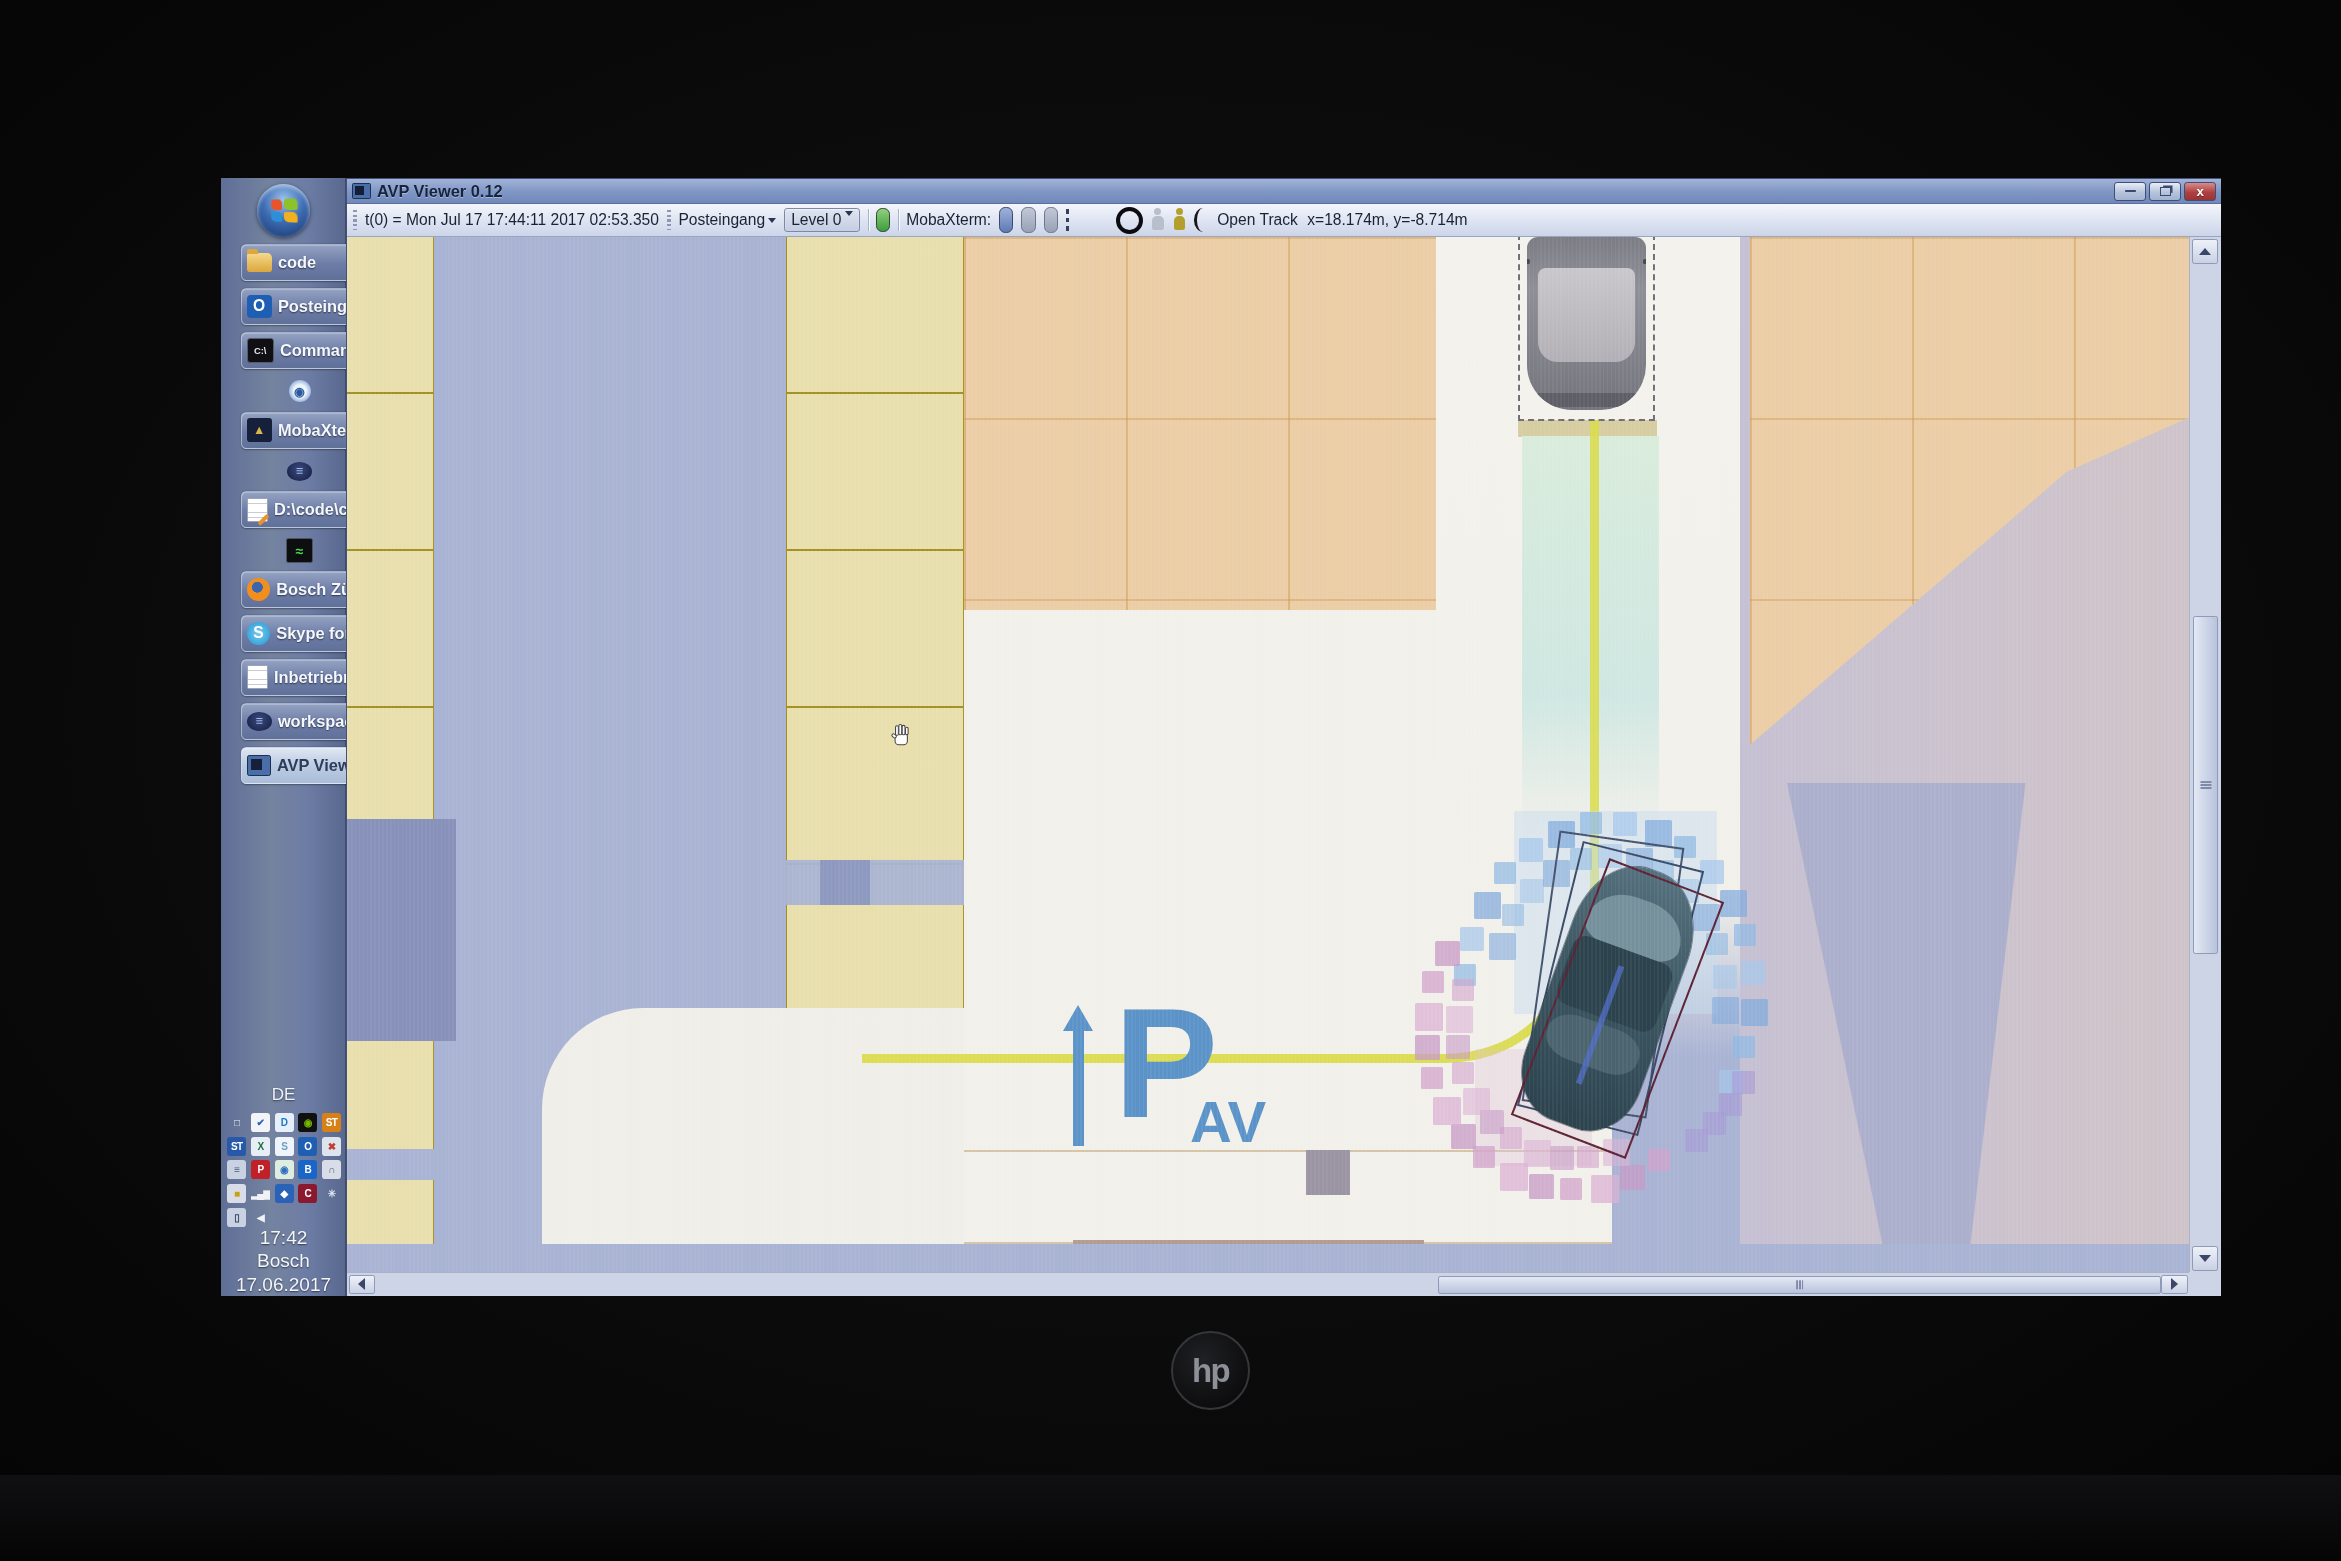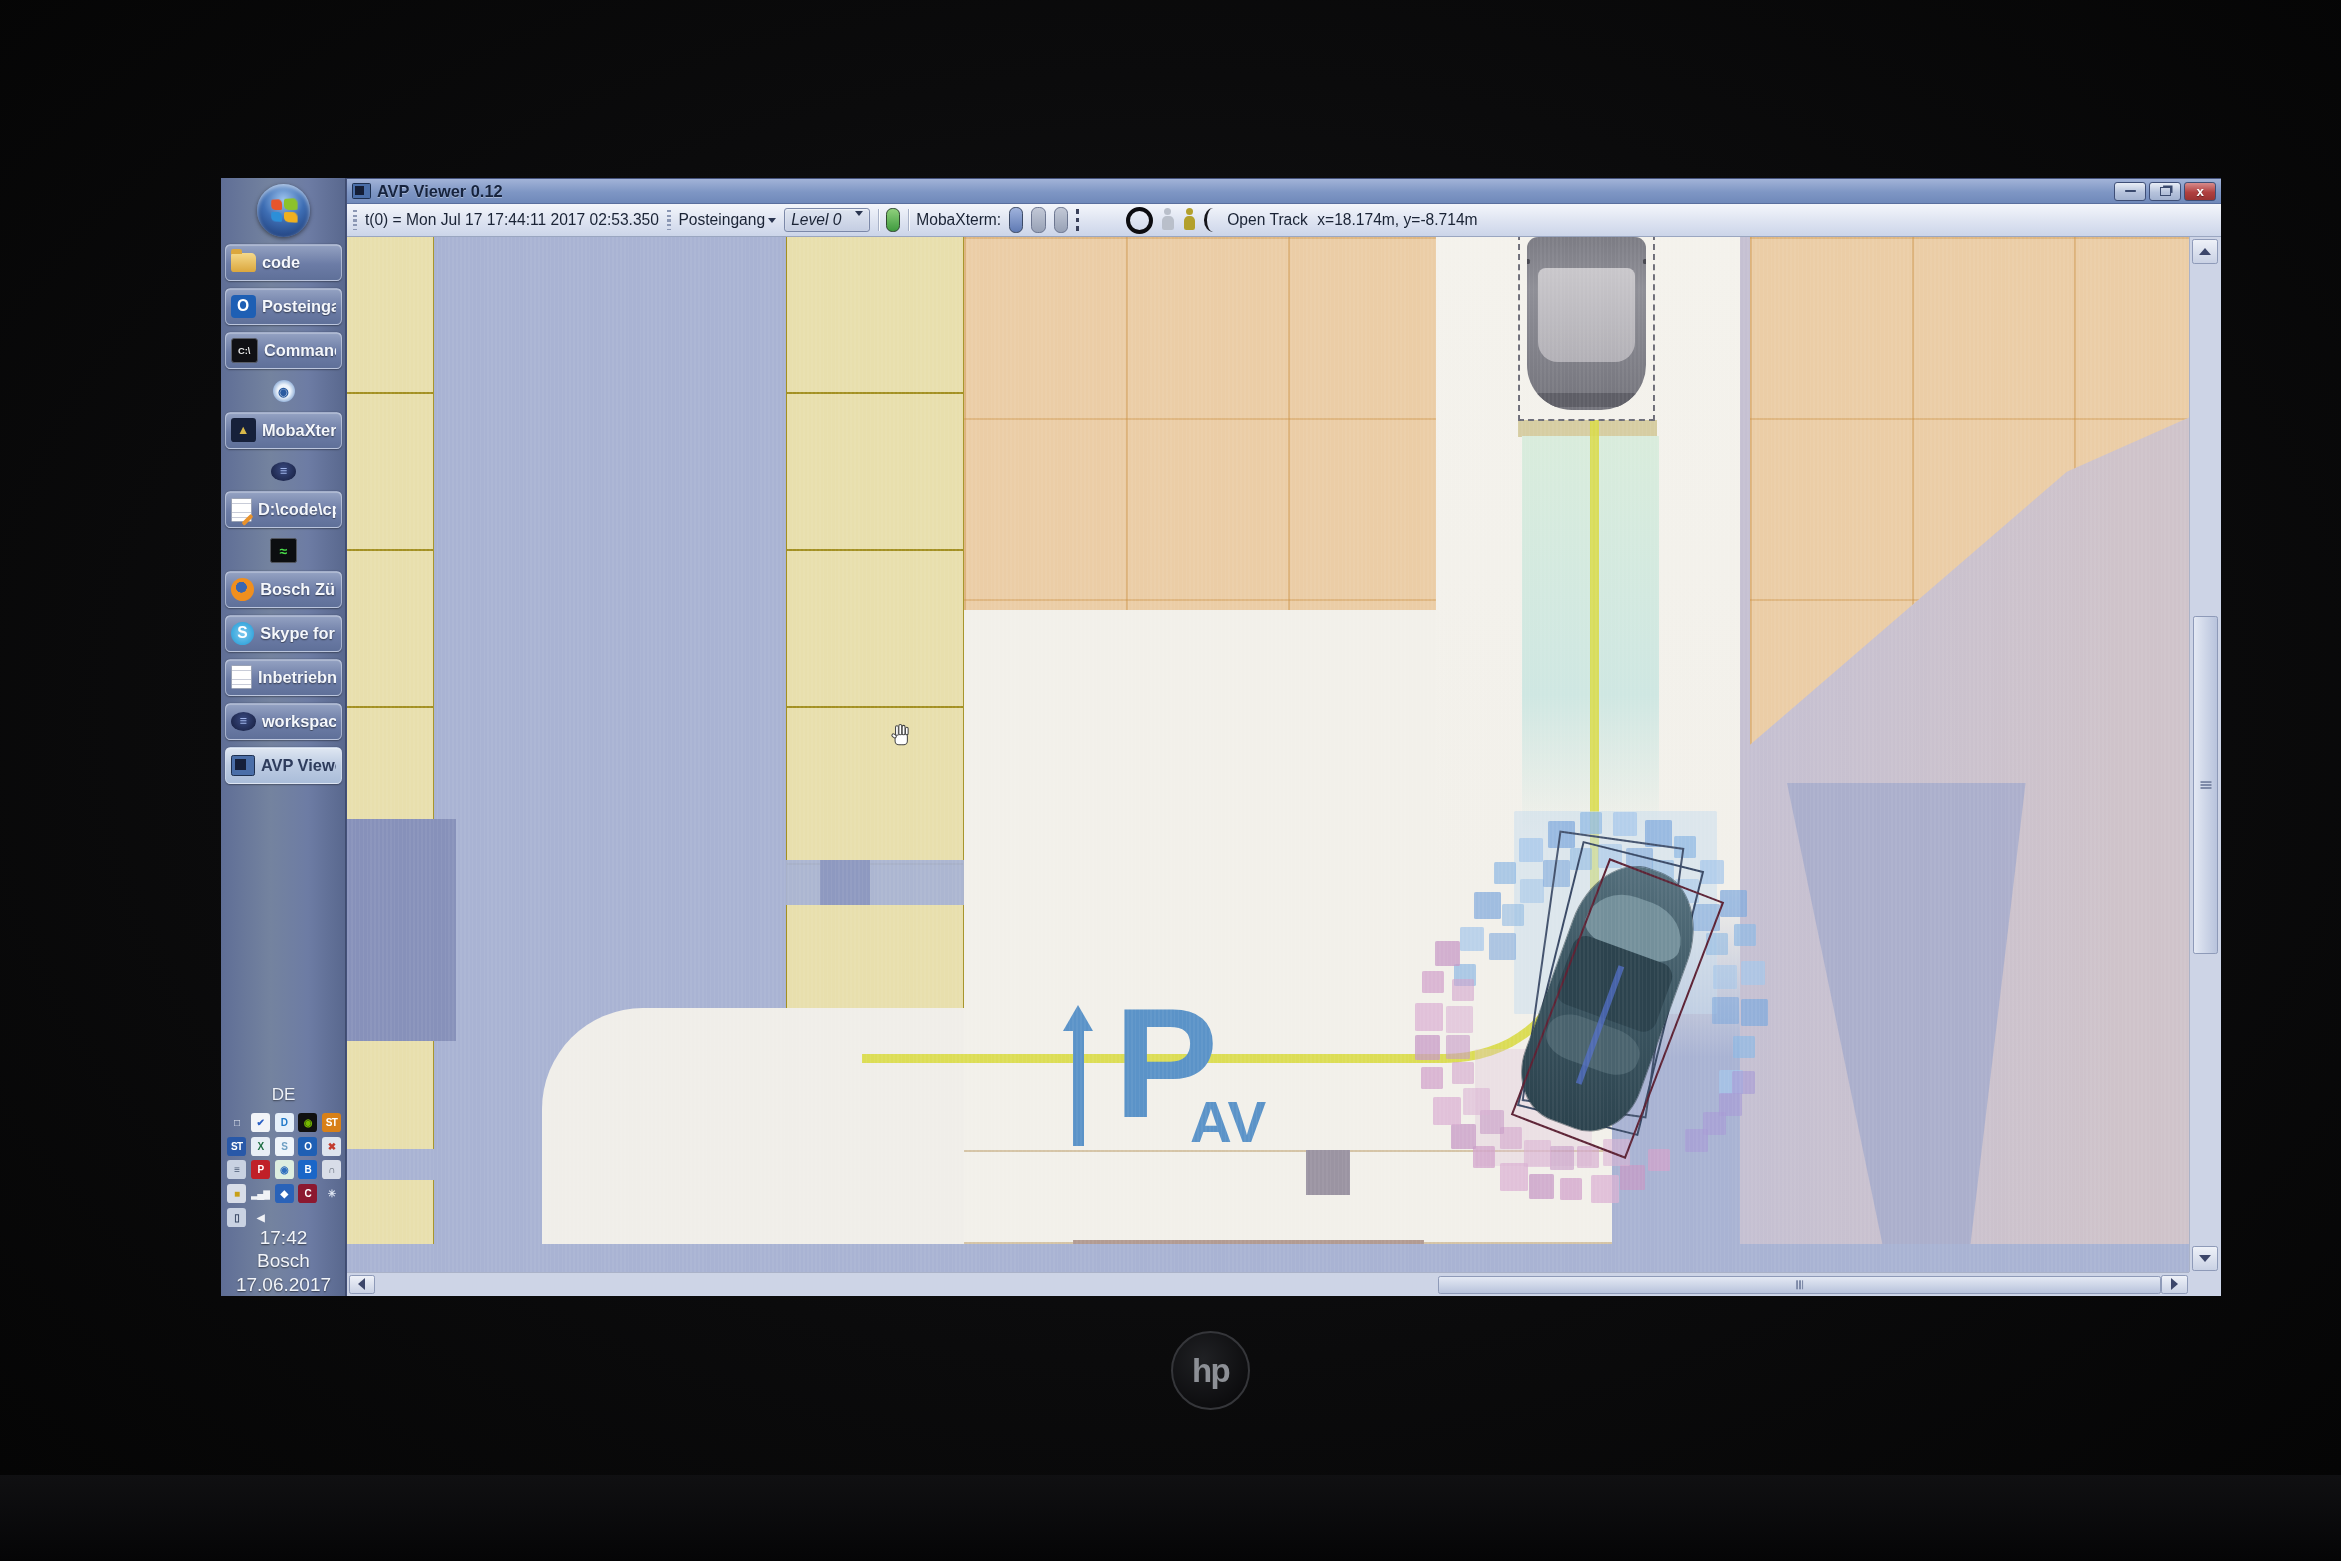--- a/index.html
+++ b/index.html
@@ -18,21 +18,21 @@
   .taskbar{position:absolute;left:0;top:0;width:125px;height:1118px;
        background:linear-gradient(90deg,#5f6e96,#74839f 40%,#6d7ca4 70%,#59688e);
        border-right:0.8px solid #3f4c6e;box-sizing:border-box;}
   .start-orb{position:absolute;left:36px;top:6.2px;width:53px;height:53px;border-radius:50%;
        background:radial-gradient(circle at 50% 30%,#9cc3ee 0%,#3e6eb4 45%,#17316a 100%);
        box-shadow:inset 0 2.3px 4.7px rgba(255,255,255,.6), 0 1.6px 4.7px rgba(0,0,0,.5);
        display:flex;align-items:center;justify-content:center;}
   .winflag{width:26.5px;height:23.4px;display:grid;grid-template-columns:1fr 1fr;grid-template-rows:1fr 1fr;gap:2.3px;transform:perspective(47px) rotateY(-14deg);}
   .winflag div{border-radius:1.6px 4.7px 1.6px 4.7px;}
   .wf1{background:#e8552c;} .wf2{background:#8cc22a;} .wf3{background:#2c8fd8;} .wf4{background:#f0b01f;}
-  .tb-items{position:absolute;left:0;top:62px;width:125px;}
+  .tb-items{position:absolute;left:16px;top:62px;width:125px;}
   .tb-btn{position:relative;width:117px;height:37px;margin:3.9px auto 7px auto;border-radius:5.5px;
        background:linear-gradient(#94a2c2,#6c7ca6 55%,#5f7099);
        border:0.8px solid rgba(220,228,244,.55);box-shadow:inset 0 0.8px 0.8px rgba(255,255,255,.35), 0 0.8px 1.6px rgba(0,0,0,.35);
        display:flex;align-items:center;gap:6.2px;padding:0 4.7px;box-sizing:border-box;}
   .tb-btn.active{background:linear-gradient(#dfe7f2,#bccbe2 50%,#aabdd9);}
   .tb-btn.active .tb-label{color:#2e3c5c;text-shadow:none;}
   .tb-btn.icon-only{background:transparent;border-color:transparent;box-shadow:none;justify-content:center;height:31px;margin:1.6px auto 4.7px auto;}
   .tb-label{color:#f4f7fc;font-size:16.4px;font-weight:bold;text-shadow:0 0.8px 1.6px rgba(0,0,0,.55);
        white-space:nowrap;overflow:hidden;}
   .tb-icon{flex:0 0 auto;width:25px;height:23.4px;display:flex;align-items:center;justify-content:center;
@@ -84,22 +84,22 @@
   .wc-restore i{display:block;width:8.6px;height:7px;border:1.6px solid #3a4a6e;box-shadow:2.3px -2.3px 0 -0.8px #3a4a6e;}
   .wc-close{background:linear-gradient(#d88b8b,#b04040 55%,#993333);color:#fff;font-weight:bold;font-size:13.3px;text-shadow:0 0.8px 0.8px rgba(0,0,0,.4);}
   
   .toolbar{position:absolute;left:0;top:25px;width:1874px;height:33px;
        background:linear-gradient(#f4f6fb,#dde3f1 55%,#ccd5e9);border-bottom:0.8px solid #9aa6c0;
        display:flex;align-items:center;gap:7.8px;padding:0 6.2px;box-sizing:border-box;color:#1a2335;font-size:15.6px;}
   .grip{width:3.9px;height:20px;background-image:repeating-linear-gradient(#8b97b4 0 2.3px,transparent 2.3px 4.7px);flex:0 0 auto;}
   .tsep{width:0.8px;height:22px;background:#a8b2c8;box-shadow:0.8px 0 0 #fff;flex:0 0 auto;}
   .tb-text{white-space:nowrap;}
   .caret{display:inline-block;width:0;height:0;border-left:4.7px solid transparent;border-right:4.7px solid transparent;border-top:5.5px solid #2a3550;margin-left:3.1px;vertical-align:middle;}
-  .dropdown{display:flex;align-items:flex-start;gap:10px;background:linear-gradient(#dfe5f0,#c4cde2);
-       border:0.8px solid #7b88a8;border-radius:3.1px;padding:2.3px 6.2px;box-shadow:inset 0 0.8px 1.6px rgba(255,255,255,.7);font-style:italic;}
+  .dropdown{display:flex;align-items:flex-start;gap:0;background:linear-gradient(#dfe5f0,#c4cde2);
+       border:0.8px solid #7b88a8;border-radius:3.1px;padding:2.3px 6.2px;box-shadow:inset 0 0.8px 1.6px rgba(255,255,255,.7);}
   .ico-capsule{width:11.7px;height:22px;border-radius:6.2px;border:0.8px solid #2f4a2f;background:linear-gradient(#8fd07c,#3f9b3f);}
   .ico-car-capsule{width:12.5px;height:23.4px;border-radius:6.2px;border:0.8px solid #3c4a66;background:linear-gradient(#9fb2dc,#5f7ab4);}
   .ico-car-capsule.dim{background:linear-gradient(#c2c8d6,#97a1b6);border-color:#6c7690;}
   .ico-dashes{width:3.1px;height:22px;background-image:repeating-linear-gradient(#39405a 0 4.7px,transparent 4.7px 8.6px);}
   .ico-ring{width:19px;height:19px;border:4.7px solid #0c0c10;border-radius:50%;}
   .ico-person{position:relative;width:14px;height:23.4px;}
   .ico-person::before{content:"";position:absolute;left:3.9px;top:0;width:7px;height:7px;border-radius:50%;background:#b9bfca;}
   .ico-person::after{content:"";position:absolute;left:1.6px;top:7.8px;width:11.7px;height:14px;border-radius:4.7px 4.7px 2.3px 2.3px;background:#b9bfca;}
   .ico-person.olive::before,.ico-person.olive::after{background:#b3a02c;}
   .ico-curve{width:12.5px;height:23.4px;border-left:3.9px solid #16161c;border-radius:60% 0 0 60%/50% 0 0 50%;}

